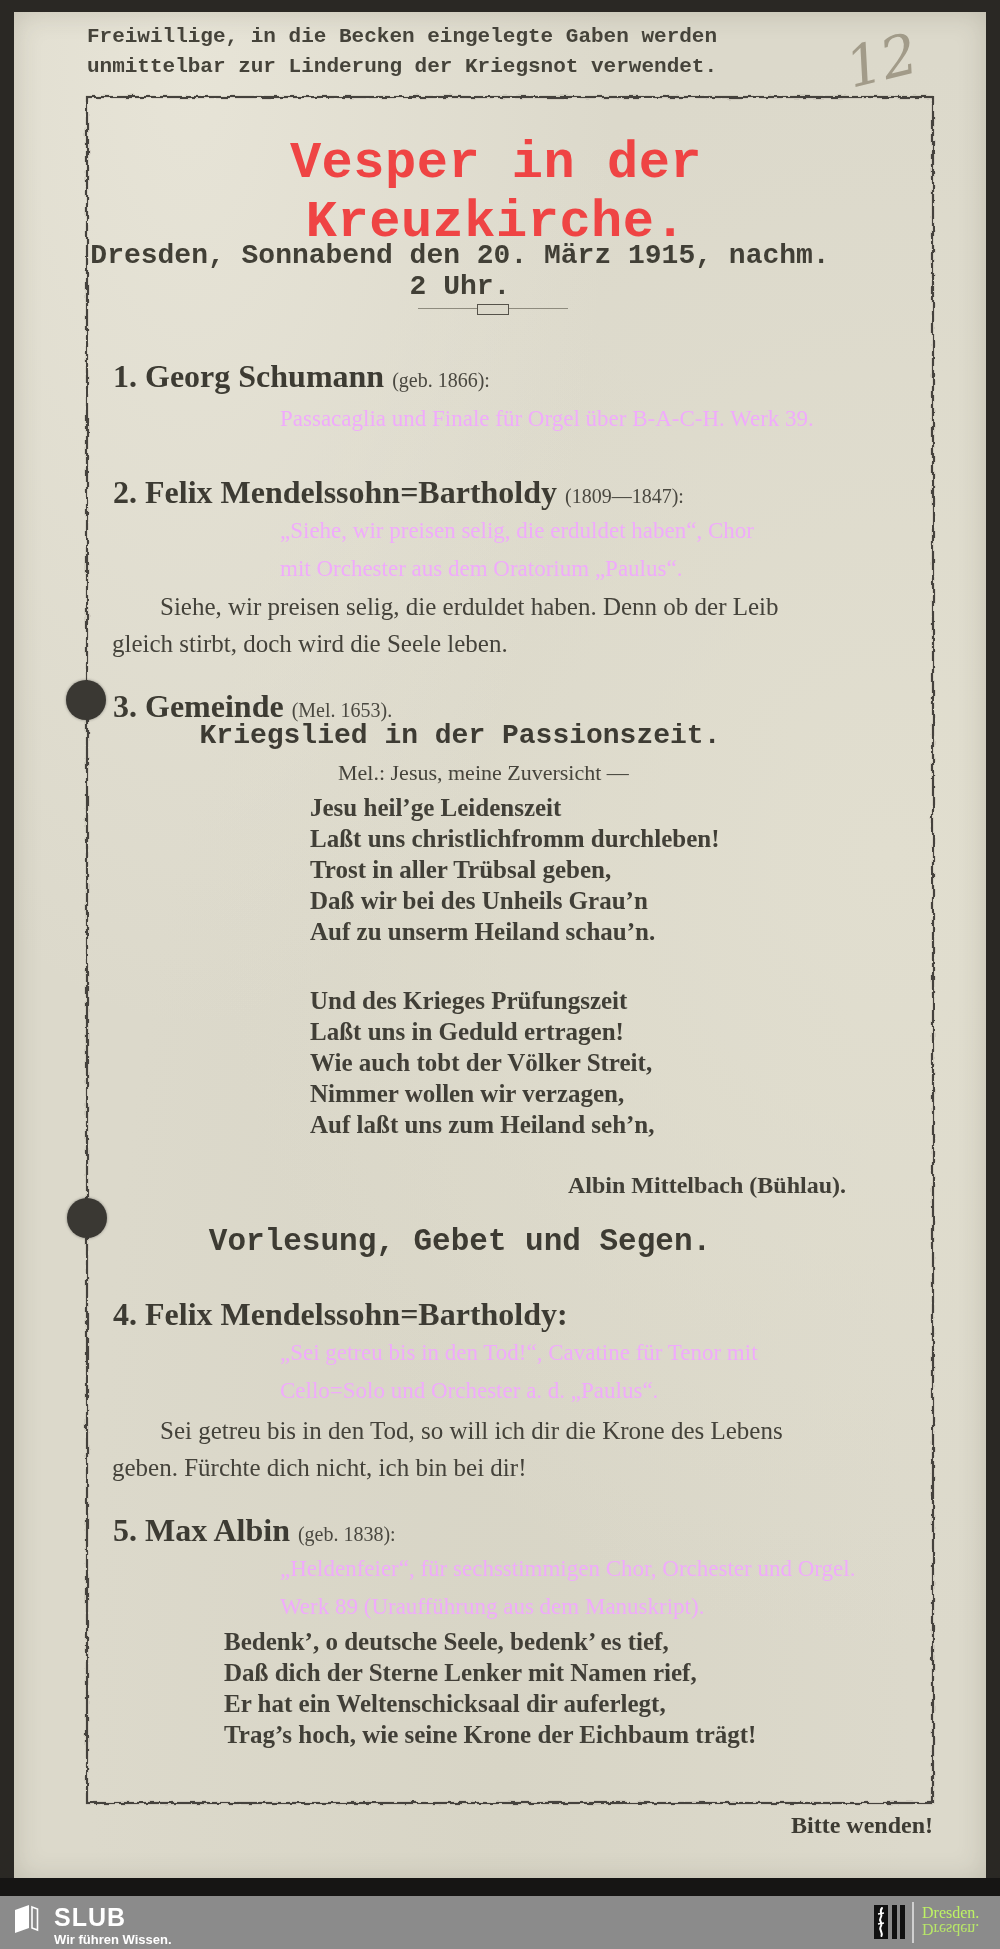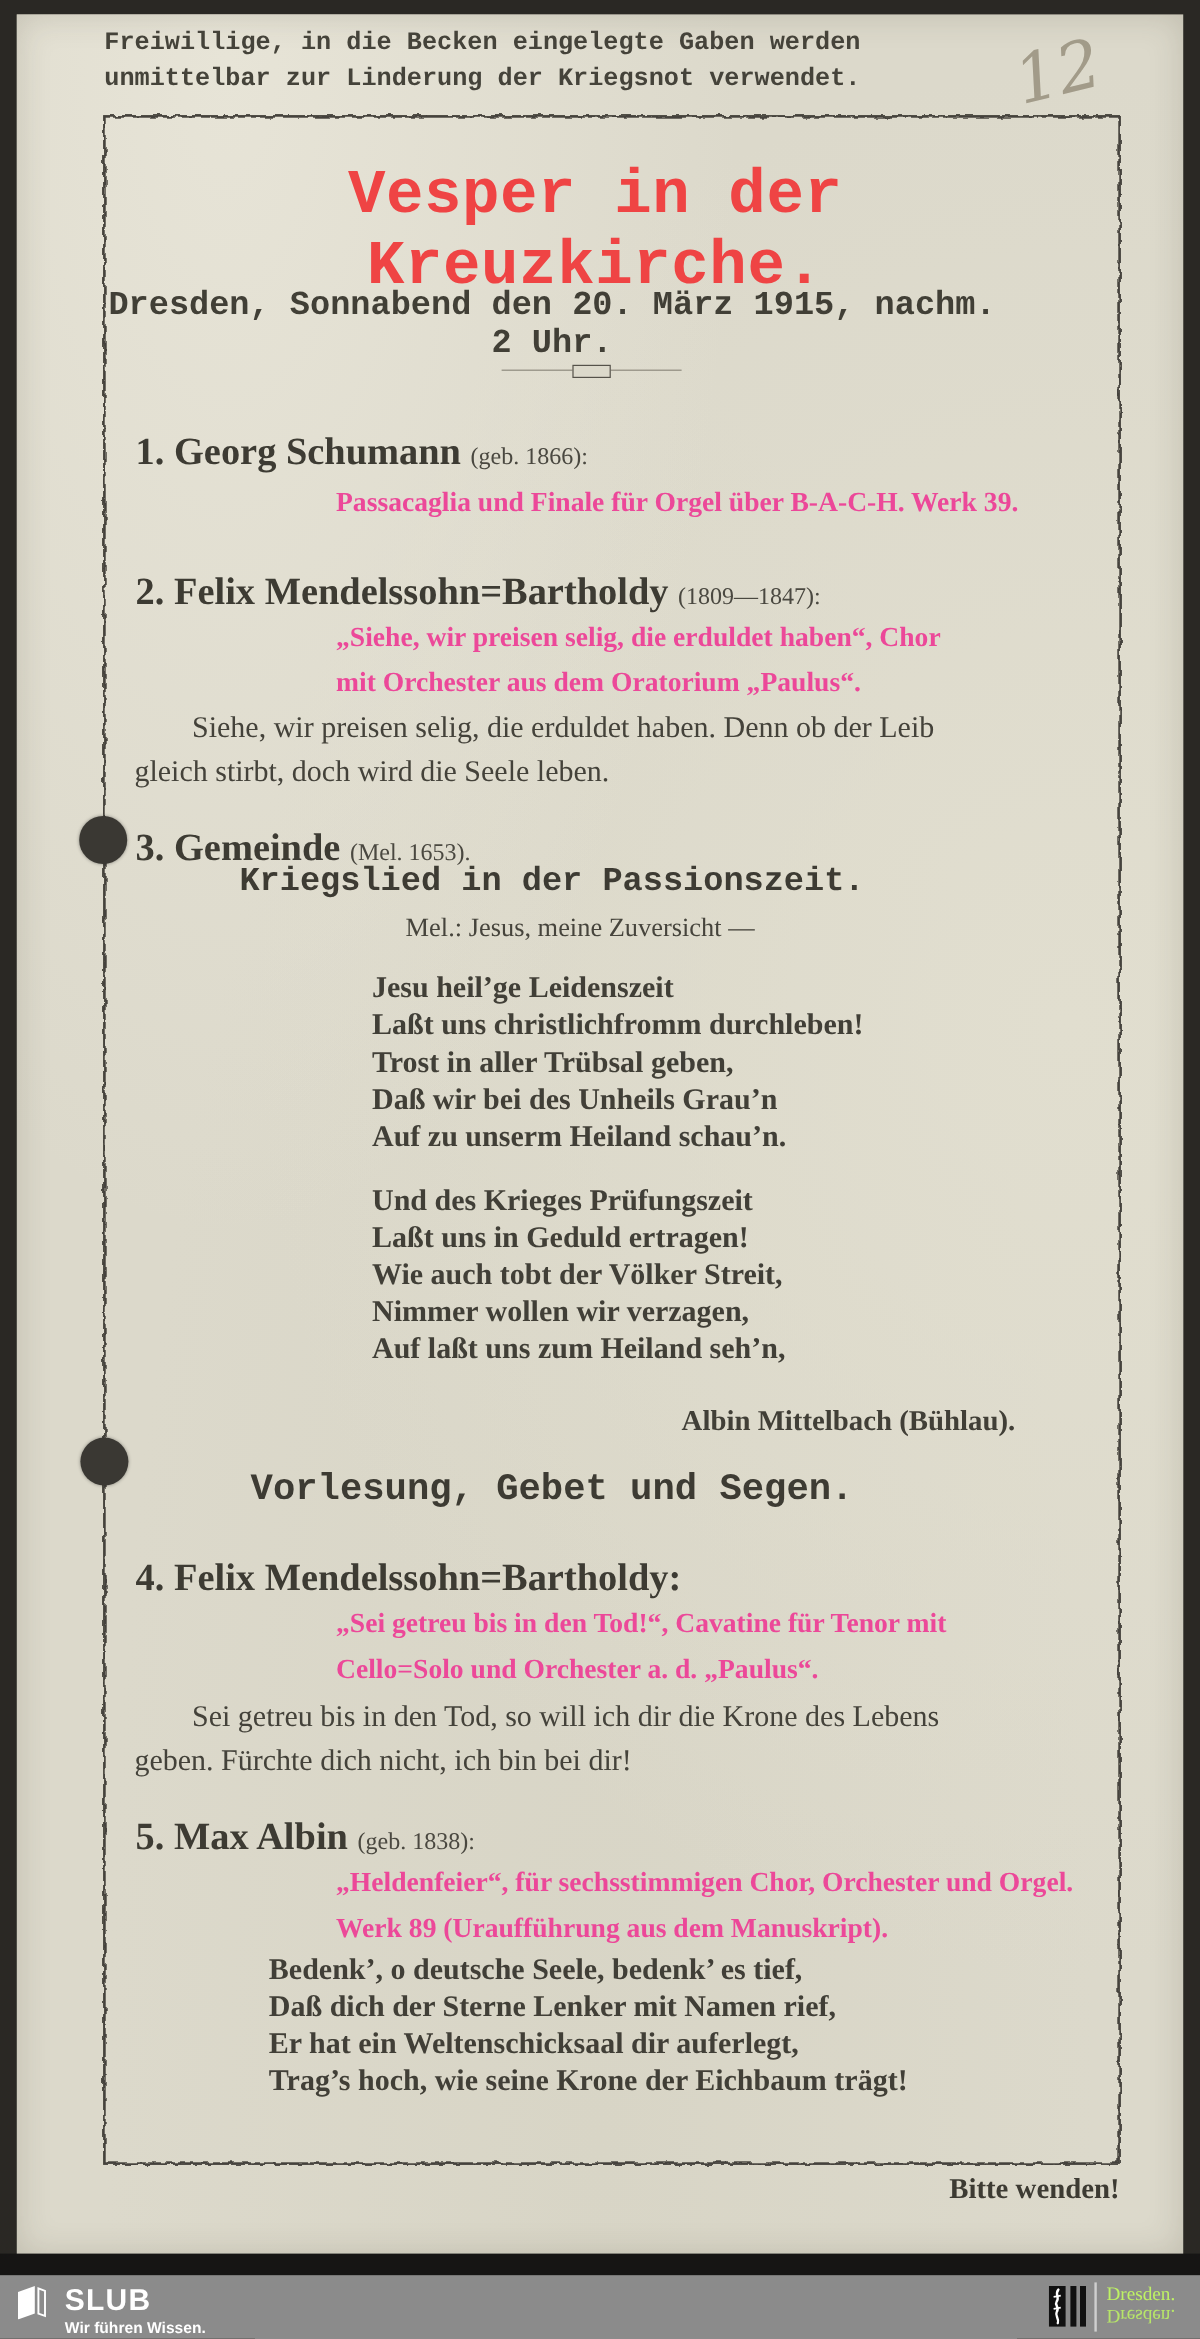--- a/index.html
+++ b/index.html
@@ -26,21 +26,21 @@
   
   .center{text-align:center;font-family:Liberation Mono, monospace;}
   .hdrnote{left:52px;top:22px;width:700px;font-size:21px;font-weight:700;line-height:30px;color:#45433a;}
   .title{left:90px;top:134px;width:740px;font-size:52px;font-weight:700;letter-spacing:.5px;color:#ef4444;padding-left:36px;}
   .dateline{left:90px;top:240px;width:740px;font-size:28px;font-weight:700;color:#413f36;}
   .orn{left:418px;top:303px;width:150px;height:12px;}
   .orn .line{position:absolute;left:0;top:5px;width:150px;height:1px;background:#8e8b7e;}
   .orn .box{position:absolute;left:59px;top:1px;width:30px;height:9px;border:1.5px solid #55524a;background:#dcd9cb;}
   .item-head{font-size:32px;font-weight:700;color:#3d3b33;white-space:nowrap;}
   .item-head .detail{font-size:20px;font-weight:400;color:#4a4840;}
-  .work{font-size:23px;font-weight:700;line-height:38px;color:#ec4899;white-space:nowrap;}
+  .work{font-size:23px;font-weight:400;line-height:38px;color:#f0abfc;white-space:nowrap;}
   .prose{font-size:25px;font-weight:400;line-height:37px;color:#44423a;white-space:nowrap;}
   .prose .ind{margin-left:48px;}
   .verse{font-size:25px;font-weight:700;line-height:31px;color:#413f37;white-space:nowrap;}
   .songtitle{left:90px;top:720px;width:740px;font-size:28px;font-weight:700;color:#3d3b33;}
   .melody{left:338px;top:760px;font-size:22px;font-weight:400;color:#46443c;white-space:nowrap;}
   .attrib{left:568px;top:1172px;width:320px;font-size:24px;font-weight:700;color:#413f37;white-space:nowrap;}
   .interlude{left:90px;top:1224px;width:740px;font-size:31px;font-weight:700;color:#3d3b33;}
   .bitte{left:733px;top:1812px;width:200px;text-align:right;font-size:24px;font-weight:700;color:#3d3b33;white-space:nowrap;}
   
   .strip{left:0;top:1878px;width:1000px;height:18px;background:#161514;}
@@ -107,21 +107,21 @@
   <div>gleich stirbt, doch wird die Seele leben.</div>
 </div>
 
 <div class="abs item-head" style="left:113px;top:688px;">
   <span>3.</span>
   <span>Gemeinde</span>
   <span class="detail">(Mel. 1653).</span>
 </div>
 <div class="abs songtitle center">Kriegslied in der Passionszeit.</div>
 <div class="abs melody">Mel.: Jesus, meine Zuversicht —</div>
-<div class="abs verse" style="left:310px;top:792px;margin-top:16px;">
+<div class="abs verse" style="left:310px;top:792px;">
   <div>Jesu heil’ge Leidenszeit</div>
   <div>Laßt uns christlichfromm durchleben!</div>
   <div>Trost in aller Trübsal geben,</div>
   <div>Daß wir bei des Unheils Grau’n</div>
   <div>Auf zu unserm Heiland schau’n.</div>
 </div>
 <div class="abs verse" style="left:310px;top:985px;">
   <div>Und des Krieges Prüfungszeit</div>
   <div>Laßt uns in Geduld ertragen!</div>
   <div>Wie auch tobt der Völker Streit,</div>

